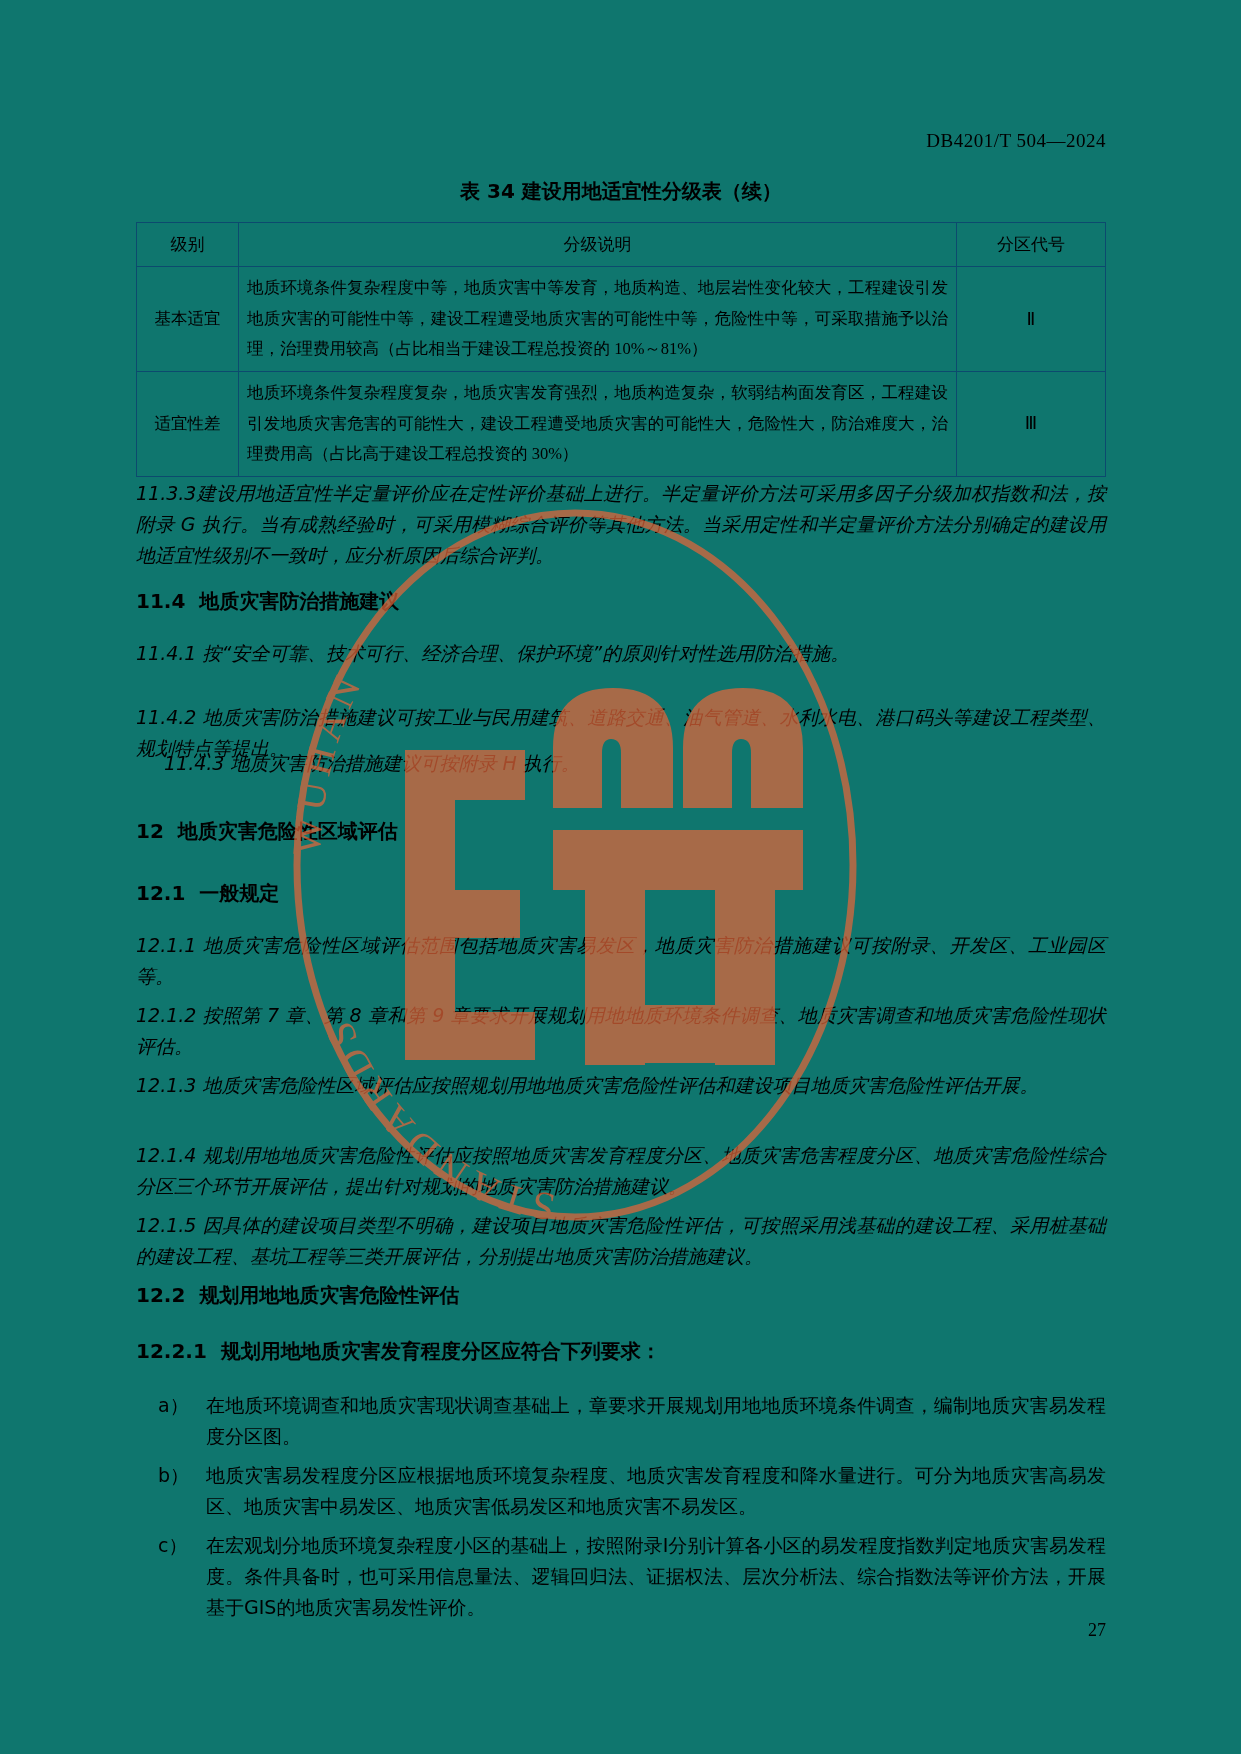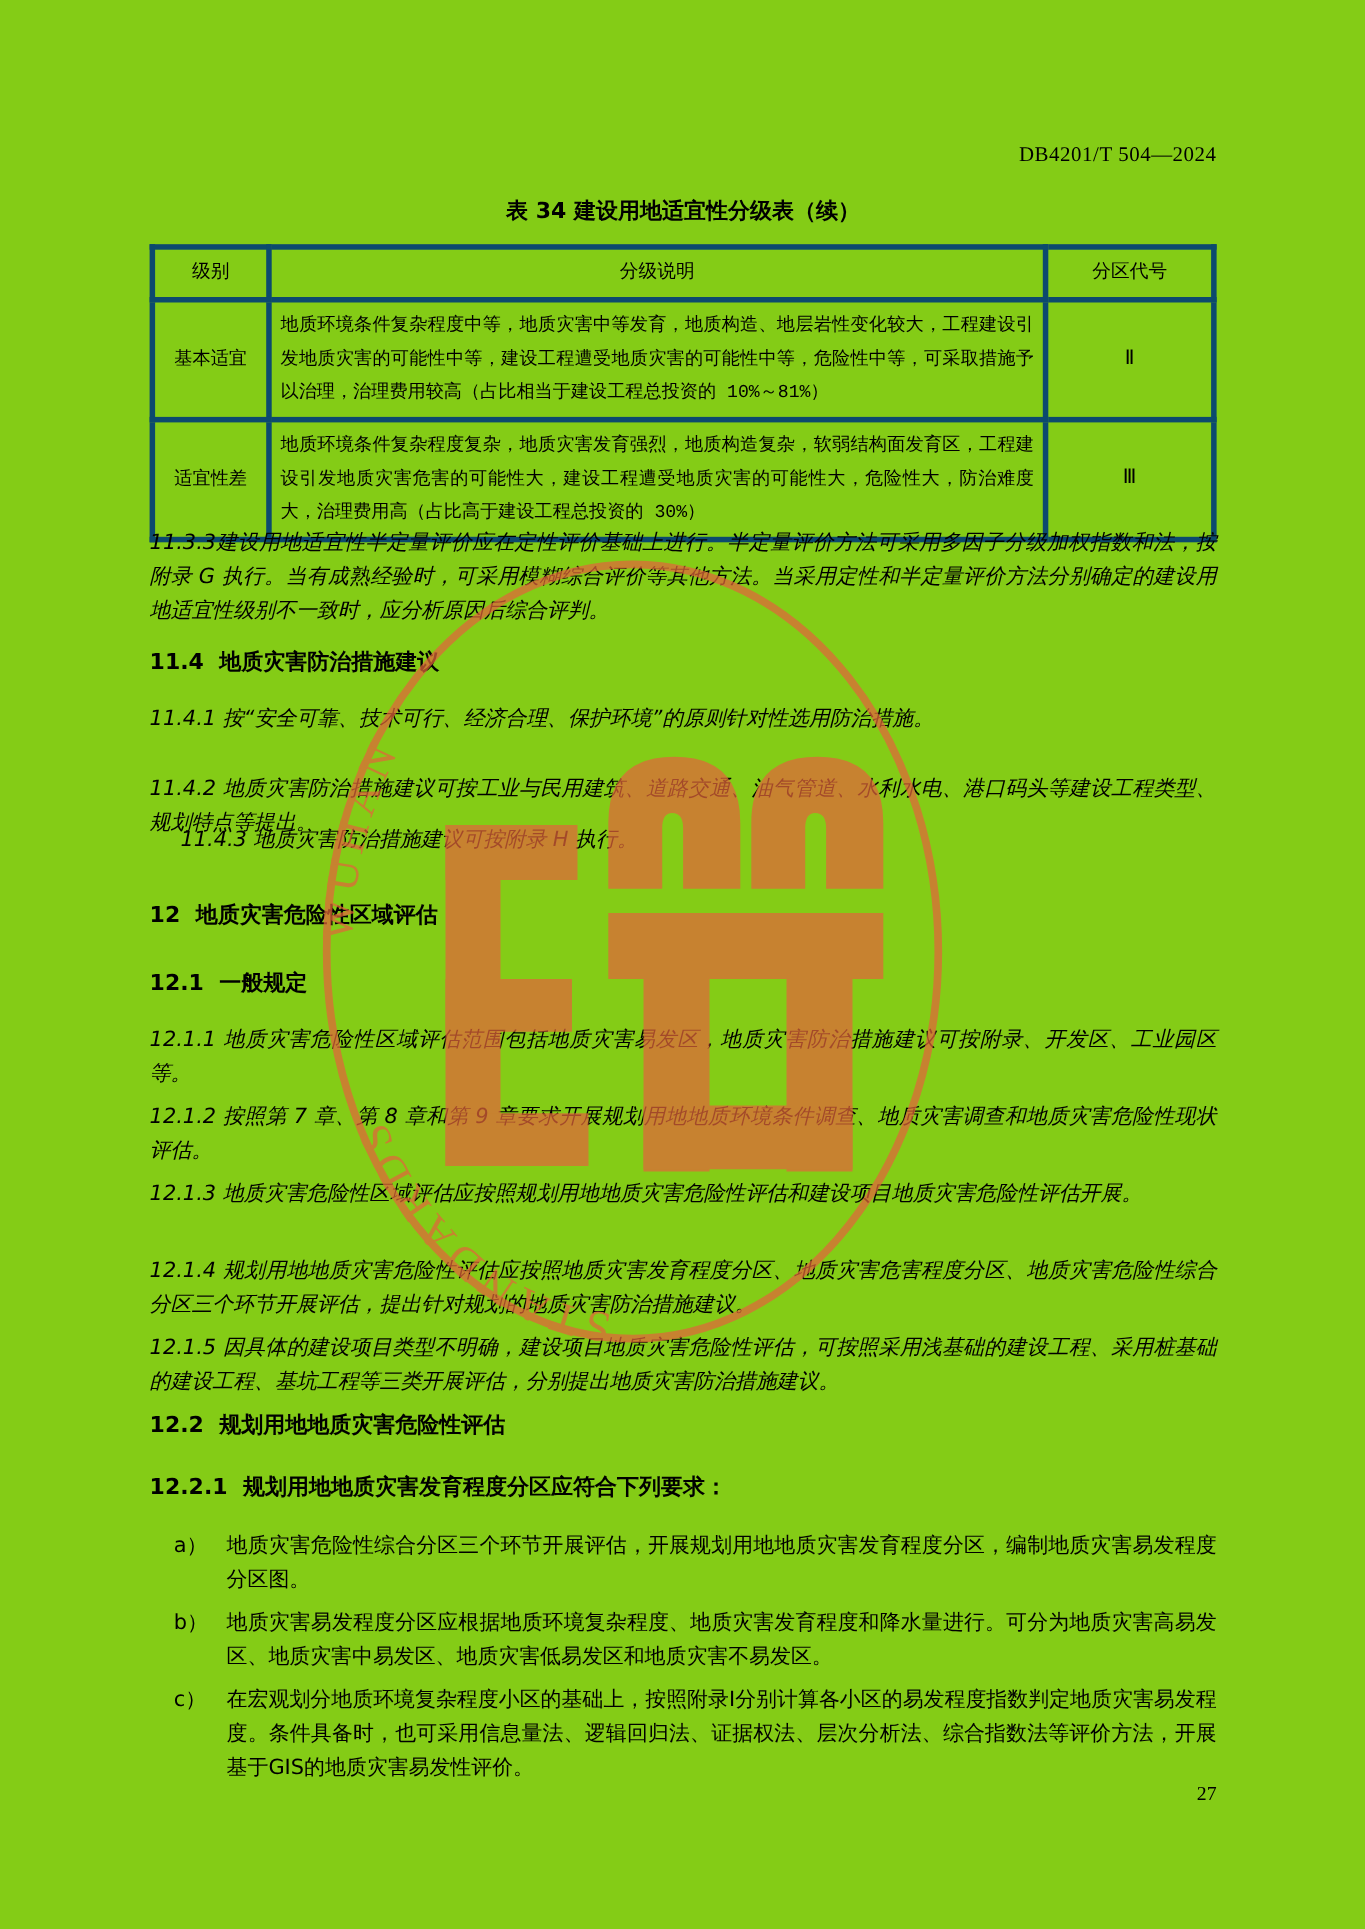--- a/index.html
+++ b/index.html
@@ -9,21 +9,21 @@
   }
   body {
     font-family: "Liberation Serif", "DejaVu Serif", serif;
     color: #000000;
   }
   .page {
     position: relative;
     width: 1241px;
     height: 1754px;
     margin: 0 auto;
-    background: #84cc16;
+    background: #0f766e;
     overflow: hidden;
   }
   .content {
     position: absolute;
     left: 136px;
     top: 0;
     width: 970px;
     height: 1754px;
   }
   
@@ -50,24 +50,24 @@
   table.grade-table {
     position: absolute;
     top: 222px;
     left: 0;
     width: 970px;
     border-collapse: collapse;
     font-size: 16.5px;
     line-height: 1.85;
   }
   table.grade-table td, table.grade-table th {
-    border: 5px solid #0c4a6e;
+    border: 1px solid #0c4a6e;
     padding: 6px 8px;
     font-weight: normal;
-    font-family: Liberation Mono, monospace;
+    font-family: Liberation Serif, serif;
     vertical-align: middle;
   }
   table.grade-table th {
     text-align: center;
     font-size: 17px;
   }
   td.col-level {
     width: 85px;
     text-align: center;
     line-height: 1.7;
@@ -201,21 +201,21 @@
     <div class="heading" style="top:1282px;">
       <span class="num">12.2</span><span>规划用地地质灾害危险性评估</span>
     </div>
 
     <div class="heading" style="top:1338px;">
       <span class="num">12.2.1</span><span>规划用地地质灾害发育程度分区应符合下列要求：</span>
     </div>
 
     <div class="list-item" style="top:1390px;">
       <span class="marker">a）</span>
-      <span class="list-body">地质灾害危险性综合分区三个环节开展评估，开展规划用地地质灾害发育程度分区，编制地质灾害易发程度分区图。</span>
+      <span class="list-body">在地质环境调查和地质灾害现状调查基础上，章要求开展规划用地地质环境条件调查，编制地质灾害易发程度分区图。</span>
     </div>
 
     <div class="list-item" style="top:1460px;">
       <span class="marker">b）</span>
       <span class="list-body">地质灾害易发程度分区应根据地质环境复杂程度、地质灾害发育程度和降水量进行。可分为地质灾害高易发区、地质灾害中易发区、地质灾害低易发区和地质灾害不易发区。</span>
     </div>
 
     <div class="list-item" style="top:1530px;">
       <span class="marker">c）</span>
       <span class="list-body">在宏观划分地质环境复杂程度小区的基础上，按照附录I分别计算各小区的易发程度指数判定地质灾害易发程度。条件具备时，也可采用信息量法、逻辑回归法、证据权法、层次分析法、综合指数法等评价方法，开展基于GIS的地质灾害易发性评价。</span>

